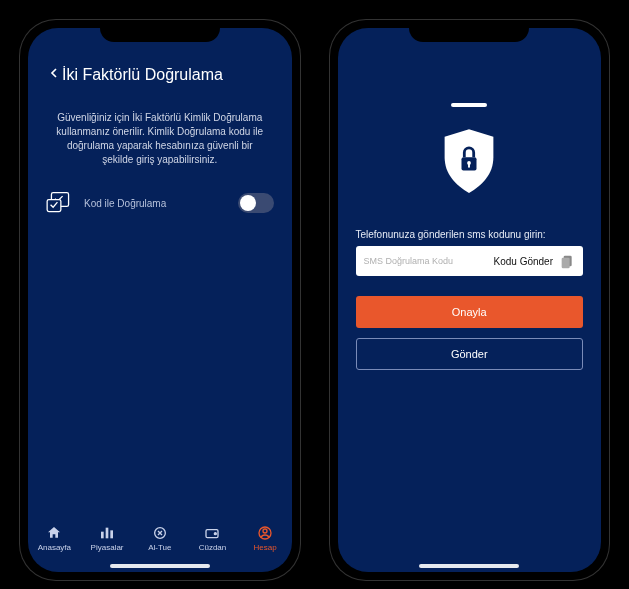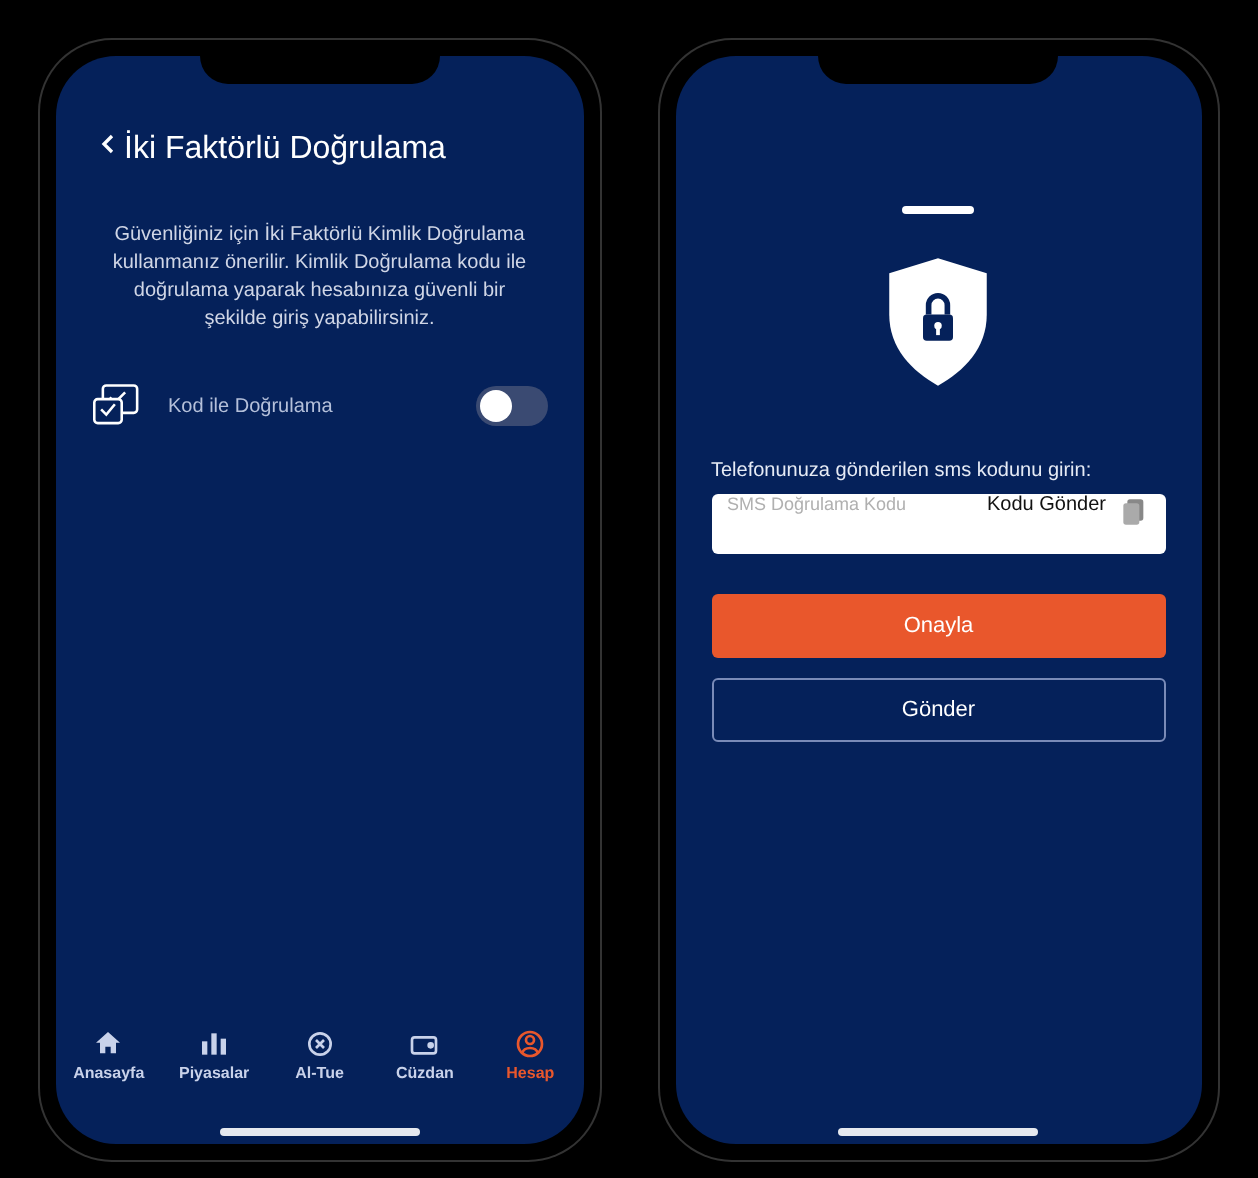--- a/index.html
+++ b/index.html
@@ -121,22 +121,22 @@
       top: 2px;
       width: 16px;
       height: 16px;
       background: #fff;
       border-radius: 50%;
     }
     .tabbar {
       height: 58px;
       display: flex;
       justify-content: space-around;
+      align-items: center;
       padding-bottom: 10px;
-      font-weight: bold;
     }
     .tab {
       flex: 1;
       display: flex;
       flex-direction: column;
       align-items: center;
       gap: 2px;
       color: #c9d2ea;
     }
     .tab.active { color: #e9572c; }
@@ -156,20 +156,21 @@
       justify-content: center;
       margin-bottom: 30px;
     }
     .prompt {
       font-size: 10px;
       color: #e6ebf5;
       margin-bottom: 6px;
     }
     .input-row {
       display: flex;
+      align-items: center;
       background: #fff;
       border-radius: 3px;
       height: 30px;
       padding: 0 8px;
       margin-bottom: 20px;
     }
     .input-placeholder {
       flex: 1;
       font-size: 9px;
       color: #b0b0b0;

